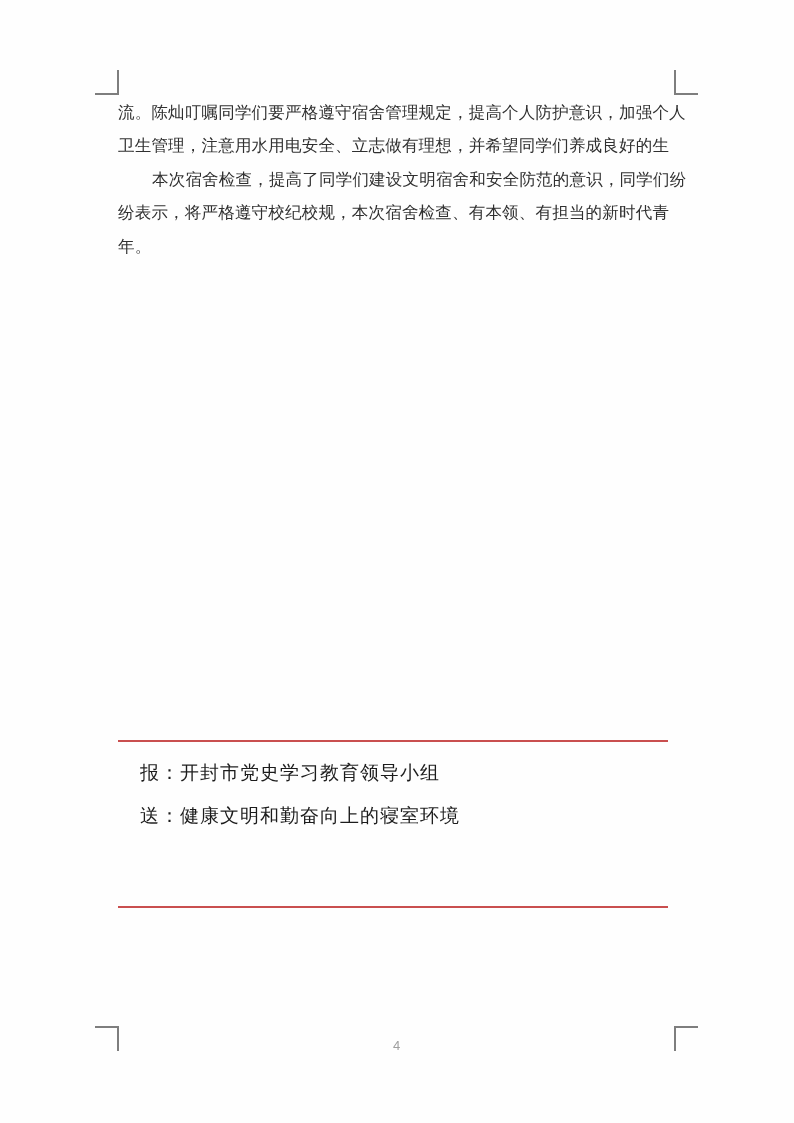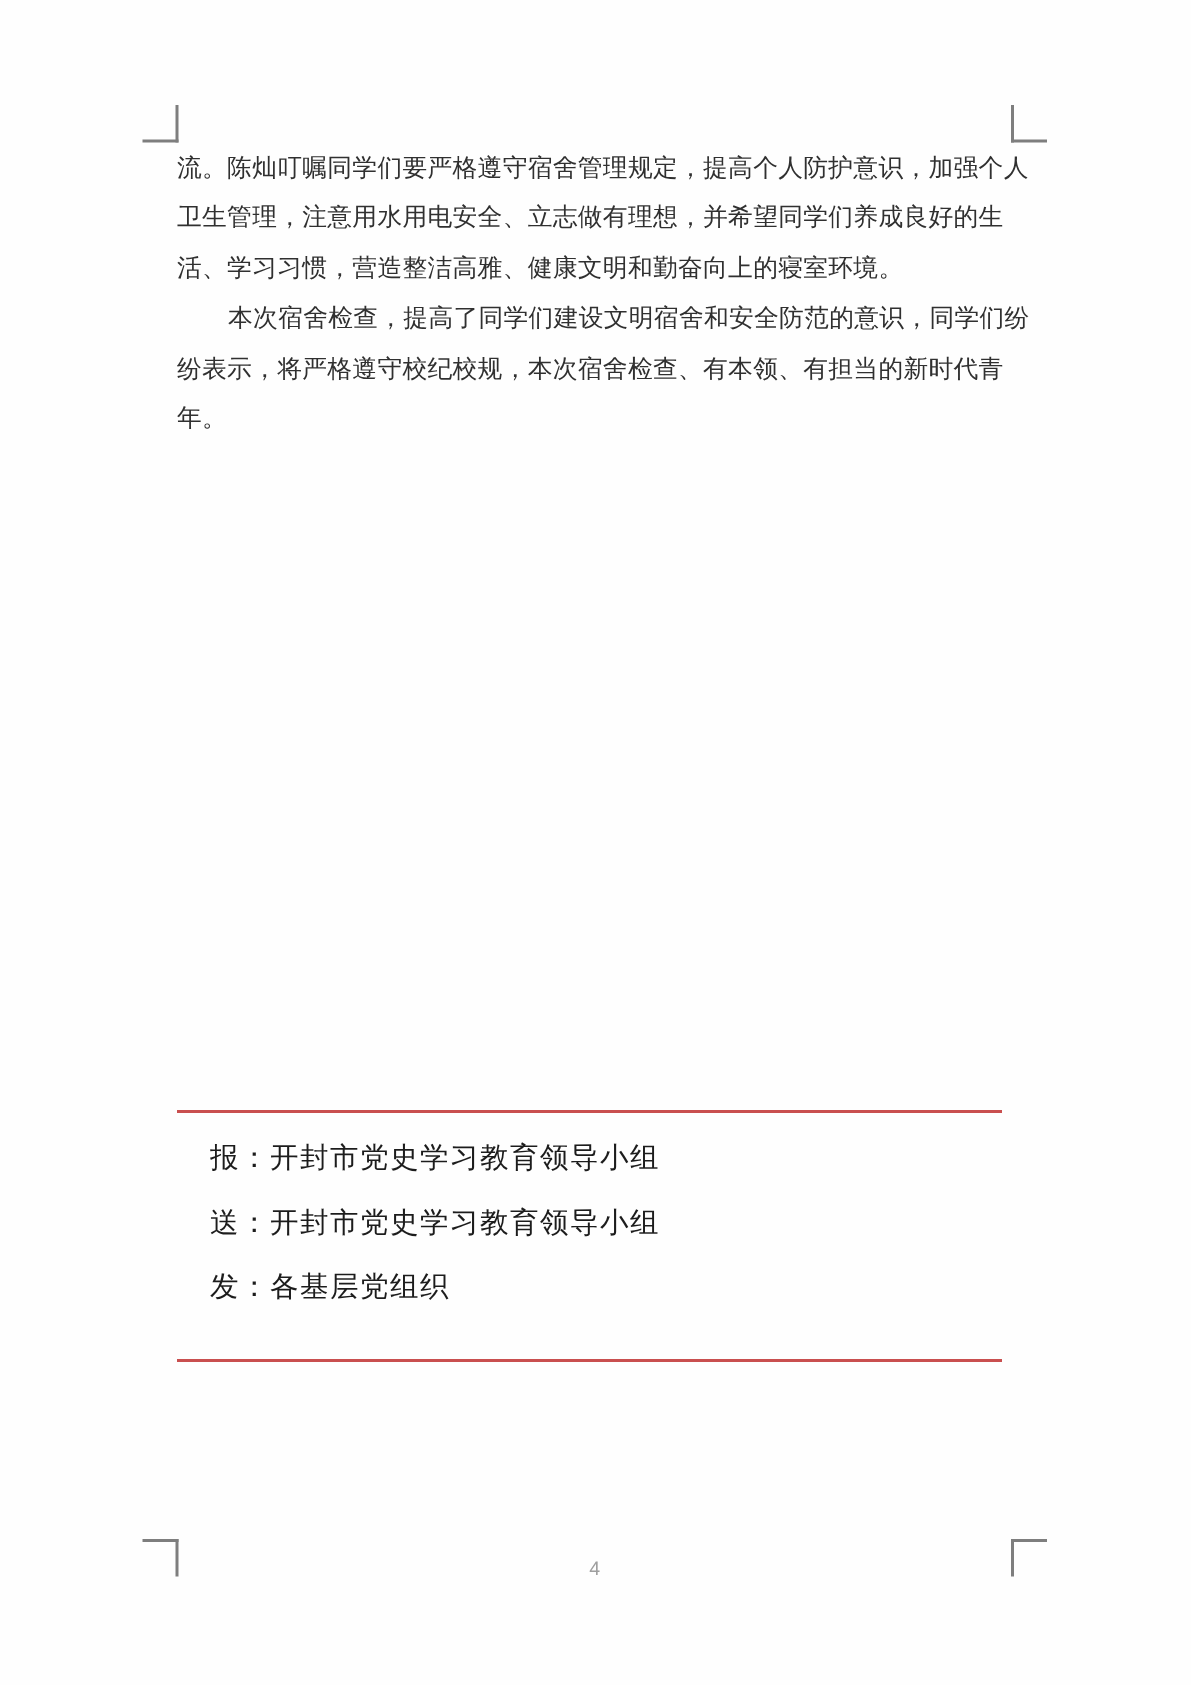--- a/index.html
+++ b/index.html
@@ -63,29 +63,27 @@
 <div class="page">
 
   <div class="crop crop-tl"></div>
   <div class="crop crop-tr"></div>
   <div class="crop crop-bl"></div>
   <div class="crop crop-br"></div>
 
   <div class="body-text">
     <div class="body-line">流。陈灿叮嘱同学们要严格遵守宿舍管理规定，提高个人防护意识，加强个人</div>
     <div class="body-line">卫生管理，注意用水用电安全、立志做有理想，并希望同学们养成良好的生</div>
-    <div class="body-line">活、学习习惯，营造整洁高雅、健康文明和勤奋向上的寝室环境。</div>
     <div class="body-line indent">本次宿舍检查，提高了同学们建设文明宿舍和安全防范的意识，同学们纷</div>
     <div class="body-line">纷表示，将严格遵守校纪校规，本次宿舍检查、有本领、有担当的新时代青</div>
     <div class="body-line">年。</div>
   </div>
 
   <div class="red-rule rule-top"></div>
   <div class="distribution">
     <div class="dist-line">报：开封市党史学习教育领导小组</div>
-    <div class="dist-line">送：开封市党史学习教育领导小组</div>
-    <div class="dist-line">发：各基层党组织</div>
+    <div class="dist-line">送：健康文明和勤奋向上的寝室环境</div>
   </div>
   <div class="red-rule rule-bottom"></div>
 
   <div class="page-number">4</div>
 
 </div>
 
 </body></html>

